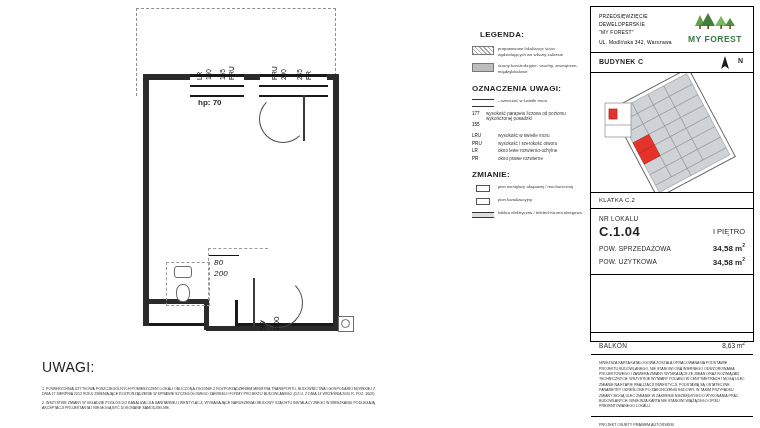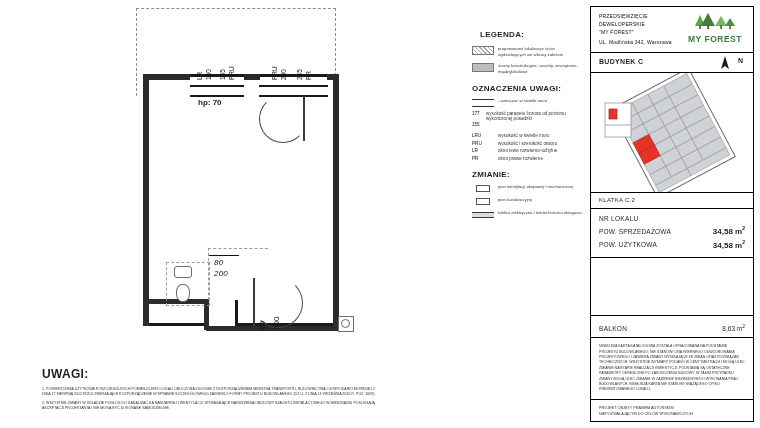--- a/index.html
+++ b/index.html
@@ -89,21 +89,21 @@
   .sw-dbl2{position:absolute;left:0;right:0;top:2px;height:4px;border-top:1px solid #333;border-bottom:1px solid #333;background:#ddd;}
   .sw-box{position:absolute;inset:1px 4px;border:.7px solid #555;}
   .sw-box2{position:absolute;inset:1px 4px;border:.7px solid #555;background:repeating-linear-gradient(90deg,#888 0 .5px,#fff .5px 2px);}
   .abbr{display:flex;font-size:4.6px;margin-bottom:2.5px;color:#3a3a3a;}
   .abbr b{width:26px;flex:0 0 26px;font-weight:normal;color:#111;}
   .num-row{display:flex;font-size:4.6px;margin-bottom:1px;color:#3a3a3a;}
   .num-row b{width:14px;flex:0 0 14px;font-weight:normal;color:#111;}
   .legend-sub{margin:9px 0 5px;font-size:8px;font-weight:bold;letter-spacing:.3px;}
 
   
-  .panel{position:absolute;left:590px;top:6px;width:164px;height:416px;border:1px solid #000;box-sizing:border-box;}
+  .panel{position:absolute;left:590px;top:6px;width:164px;height:336px;border:1px solid #000;box-sizing:border-box;}
   .p-sec{border-bottom:1px solid #000;box-sizing:border-box;position:relative;}
   .dev{height:46px;padding:6px 8px;}
   .dev-name{font-size:5px;line-height:1.55;color:#111;letter-spacing:.2px;}
   .logo{position:absolute;right:6px;top:6px;width:64px;text-align:center;}
   .logo-mark{font-size:0;line-height:0;}
   .logo-text{font-size:8.5px;font-weight:bold;letter-spacing:.5px;color:#3b7a49;margin-top:1px;}
 
   .bld{height:20px;padding:5px 8px;}
   .bld-label{font-size:7px;font-weight:bold;letter-spacing:.3px;}
   .north{position:absolute;right:10px;top:4px;font-size:7px;font-weight:bold;}
@@ -124,21 +124,21 @@
 
   .balcony{height:22px;padding:7px 8px;display:flex;justify-content:space-between;align-items:baseline;}
   .balc-lbl{font-size:6.5px;letter-spacing:.3px;}
   .balc-val{font-size:6.5px;}
 
   .discl{padding:6px 8px;font-size:3.6px;line-height:1.5;color:#333;}
   .copy{padding:6px 8px;font-size:3.8px;line-height:1.5;color:#333;}
 
   
   .notes{position:absolute;left:42px;bottom:14px;width:340px;}
-  .notes h5{margin:0 0 6px;font-size:12px;font-weight:bold;letter-spacing:.3px;}
+  .notes h5{margin:0 0 12px;font-size:14px;font-weight:normal;letter-spacing:.3px;}
   .notes p{margin:0 0 3px;font-size:3.6px;line-height:1.45;color:#333;}
 </style>
 </head>
 <body>
 
 <div class="sheet">
 
   <div class="plan">
 
     <div class="outer-dash"></div>
@@ -349,20 +349,24 @@
         </g>
       </svg>
     </div>
 
     <div class="p-sec stair">
       <span>KLATKA C.2</span>
     </div>
 
     <div class="p-sec info">
       <div class="lbl">NR LOKALU</div>
+      <div class="unit-row">
+        <div class="unit-no">C.1.04</div>
+        <div class="floor" style="position:absolute;right:8px;top:18px;">I PIĘTRO</div>
+      </div>
       <div class="area-row">
         <span class="area-lbl">POW. SPRZEDAŻOWA</span>
         <span class="area-val"><span>34,58 m</span><span class="sup">2</span></span>
       </div>
       <div class="area-row">
         <span class="area-lbl">POW. UŻYTKOWA</span>
         <span class="area-val"><span>34,58 m</span><span class="sup">2</span></span>
       </div>
     </div>
 

